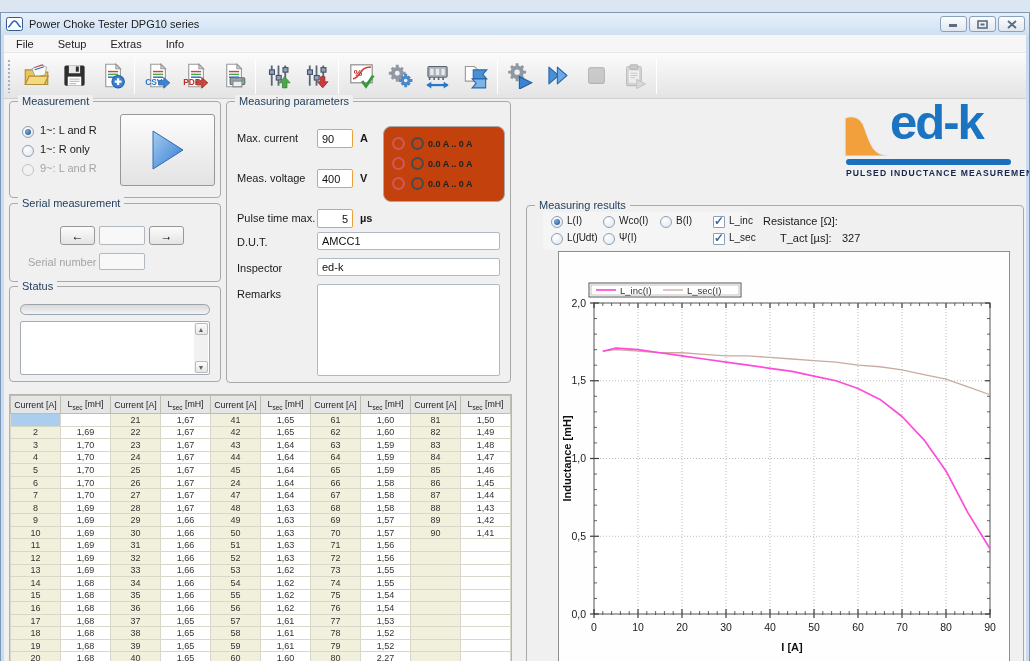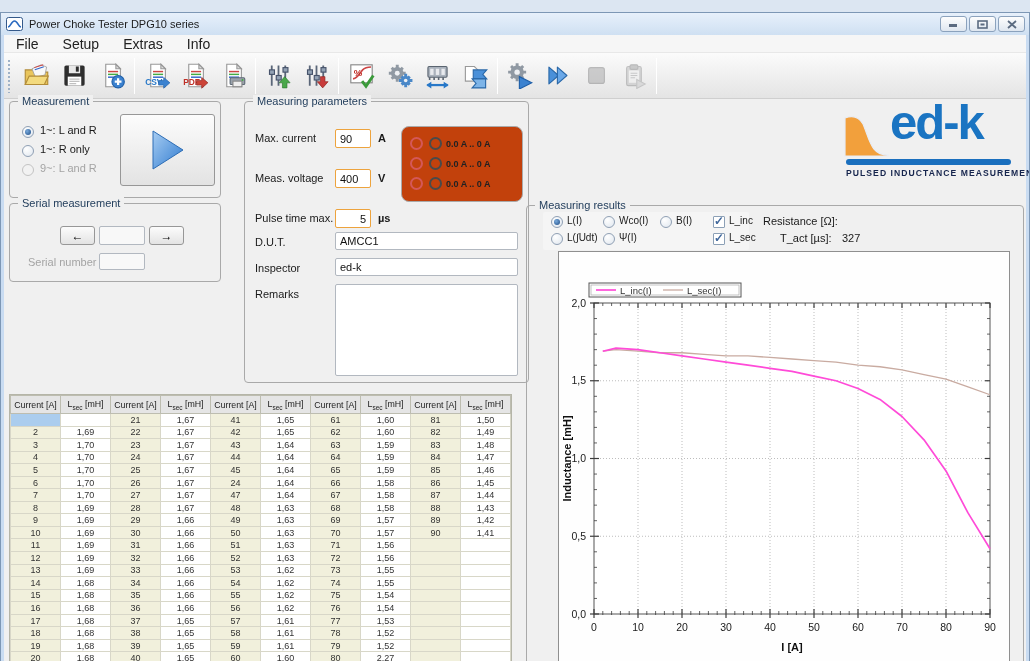--- a/index.html
+++ b/index.html
@@ -11,21 +11,21 @@
     background:linear-gradient(#e7f0fb,#cfe0f2);display:flex;align-items:center;}
   .titlebar .appicon{width:17px;height:14px;margin:0 6px 0 5px;}
   .titlebar .title{font-size:11px;color:#1c1c1c;}
   .winbtns{position:absolute;right:4px;top:3px;display:flex;gap:2px;}
   .winbtn{width:27px;height:16px;border:1px solid #8ba2bd;border-radius:3px;
     background:linear-gradient(#fdfdfd,#dfe7f0);display:flex;align-items:center;justify-content:center;}
 
   
   .menubar{position:absolute;left:3px;right:3px;top:22px;height:18px;background:#f6f6f6;
     display:flex;align-items:center;border-bottom:1px solid #e8e8e8;}
-  .menuitem{font-size:14px;color:#222;padding:2px 12px;cursor:default;}
+  .menuitem{font-size:11px;color:#222;padding:2px 12px;cursor:default;}
   .toolbar{position:absolute;left:3px;right:3px;top:40px;height:46px;
     background:linear-gradient(#fbfbfb,#e4e4e4);border-bottom:1px solid #cfcfcf;
     display:flex;align-items:center;padding-left:3px;}
   .grip{width:4px;height:34px;margin-right:6px;
     background-image:radial-gradient(#9fb2c8 1px,transparent 1.2px);background-size:4px 4px;}
   .tbtn{width:38px;height:40px;display:flex;align-items:center;justify-content:center;
     border:1px solid transparent;border-radius:3px;background:transparent;}
   .tbtn svg{width:27px;height:27px;}
   .tbtn.disabled{opacity:.5;filter:grayscale(.9);}
   .tsep{width:1px;height:36px;background:#c4c4c4;border-right:1px solid #fff;margin:0 3px;}
@@ -319,22 +319,32 @@
         <span>←</span>
       </div>
     <input class="field" style="left: 89px; top: 22px; width: 46px; height: 19px; background: rgb(248, 248, 248);" disabled="">
     <div class="btn" style="left:139px;top:22px;width:35px;height:19px;font-size:12px;font-weight:bold;">
         <span>→</span>
       </div>
     <span class="wlabel dim" style="left:18px;top:52px;">Serial number</span>
     <input class="field" style="left: 89px; top: 49px; width: 46px; height: 17px; background: rgb(248, 248, 248);" disabled="">
   </div>
 
-
-  <div class="groupbox" id="gb-params" style="left:243px;top:88px;width:285px;height:282px;">
+  <div class="groupbox" id="gb-status" style="left:8px;top:273px;width:212px;height:96px;">
+    <span class="glabel">Status</span>
+    <div class="progress" style="left:10px;top:17px;width:190px;"></div>
+    <div class="statusbox" style="left:10px;top:34px;width:190px;height:54px;">
+      <div class="sbar">
+        <div class="sarrow">▲</div>
+        <div class="sarrow">▼</div>
+      </div>
+    </div>
+  </div>
+
+  <div class="groupbox" id="gb-params" style="left:225px;top:88px;width:285px;height:282px;">
     <span class="glabel">Measuring parameters</span>
 
     <span class="wlabel" style="left:10px;top:30px;">Max. current</span>
     <input class="field orange" style="left: 90px; top: 27px; width: 36px; height: 19px;" value="90">
     <span class="wlabel" style="left:133px;top:30px;font-weight:bold;">A</span>
 
     <span class="wlabel" style="left:10px;top:70px;">Meas. voltage</span>
     <input class="field orange" style="left: 90px; top: 67px; width: 36px; height: 19px;" value="400">
     <span class="wlabel" style="left:133px;top:70px;font-weight:bold;">V</span>
 

